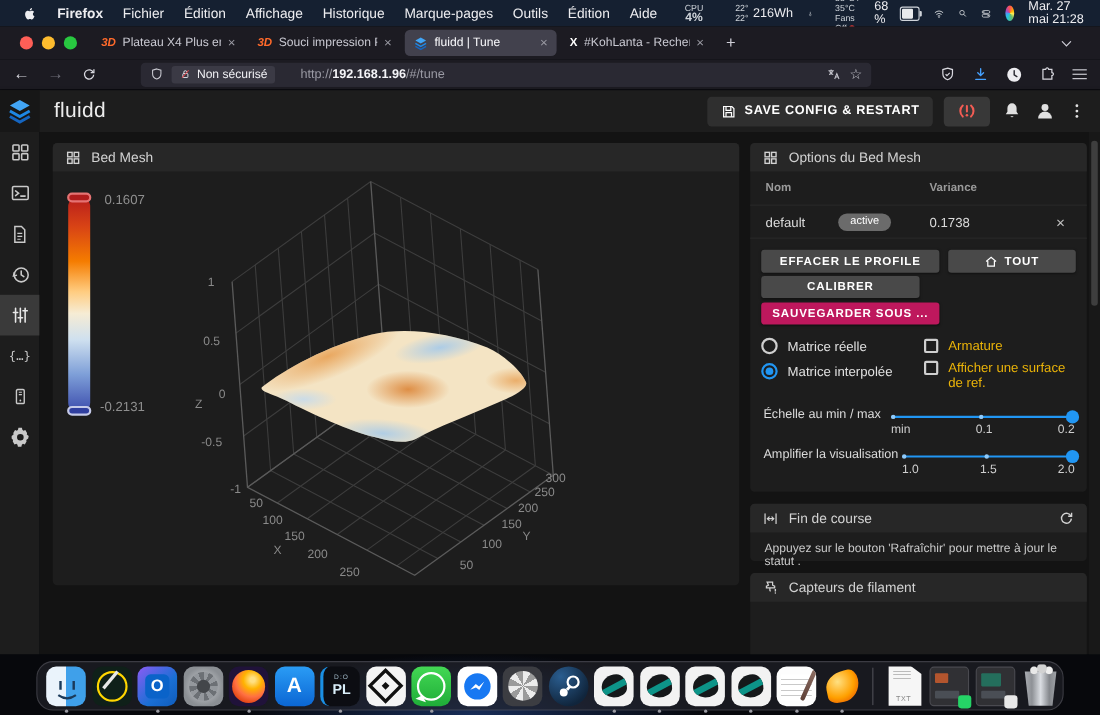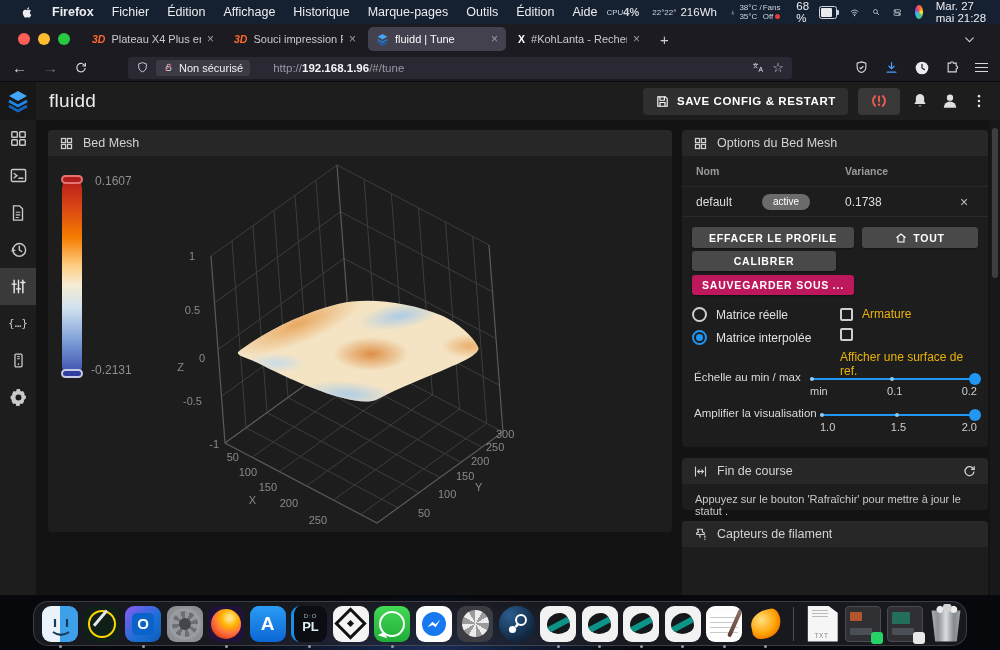--- a/index.html
+++ b/index.html
@@ -4,21 +4,21 @@
 <style>
   html,body{margin:0;padding:0;}
   body{width:1000px;height:650px;position:relative;background:#05070a;font-family:"Liberation Sans",sans-serif;overflow:hidden;-webkit-font-smoothing:antialiased;}
   .abs{position:absolute;}
   svg{display:block;}
   
   .menubar{position:absolute;top:0;left:0;width:1000px;height:24px;background:#152031;display:flex;align-items:center;color:#ededf0;font-size:12.5px;padding:0 12px;box-sizing:border-box;gap:0;}
   .menubar .mitem{padding:0 9px;white-space:nowrap;}
   .menubar .mitem.bold{font-weight:bold;}
   .mstatus{margin-left:auto;display:flex;align-items:center;gap:13px;font-size:11.5px;}
-  .stack{display:flex;flex-direction:row;line-height:9px;font-size:8px;color:#cfd4da;text-align:center;}
+  .stack{display:flex;flex-direction:column;line-height:9px;font-size:8px;color:#cfd4da;text-align:center;margin-left:16px;}
   .stat-grp{display:flex;align-items:center;gap:4px;}
   .cpu-big{font-size:11px;font-weight:bold;}
   .reddot{width:5px;height:5px;border-radius:50%;background:#e53935;display:inline-block;margin-left:2px;}
   .batt{position:relative;width:22px;height:11px;border:1px solid #cfd4da;border-radius:2.5px;}
   .batt i{position:absolute;left:1px;top:1px;bottom:1px;width:66%;background:#e8eaec;border-radius:1px;}
   .batt u{position:absolute;right:-3px;top:3px;width:2px;height:5px;background:#cfd4da;border-radius:0 1px 1px 0;}
   .colorwheel{width:14px;height:14px;border-radius:50%;background:conic-gradient(#ff5252,#ffb300,#ffee58,#66bb6a,#26c6da,#42a5f5,#ab47bc,#ff5252);}
   
   .tabbar{position:absolute;top:24px;left:0;width:1000px;height:30px;background:#1c1b22;display:flex;align-items:center;padding:0 10px;box-sizing:border-box;}
   .lights{display:flex;gap:8px;margin:0 14px 0 8px;}
@@ -549,21 +549,21 @@
           <span>Matrice réelle</span>
         </div>
       <div class="radio" style="left:10px;top:31px;">
           <span class="rdot on"></span>
           <span>Matrice interpolée</span>
         </div>
       <div class="check" style="left:158px;top:8px;">
           <span class="cbox"></span>
           <span>Armature</span>
         </div>
-      <div class="check" style="left:158px;top:28px;width:140px;flex-direction:column;">
+      <div class="check" style="left:158px;top:28px;width:140px;">
           <span class="cbox"></span>
           <span>Afficher une surface de ref.</span>
         </div>
     </div>
     <div class="osliders">
       <span class="slbl" style="left:12px;top:6px;">Échelle au min / max</span>
       <div class="track" style="left:128px;top:13px;width:165px;">
           <i style="left:0"></i>
           <i style="left:80px"></i>
           <span class="knob"></span>

